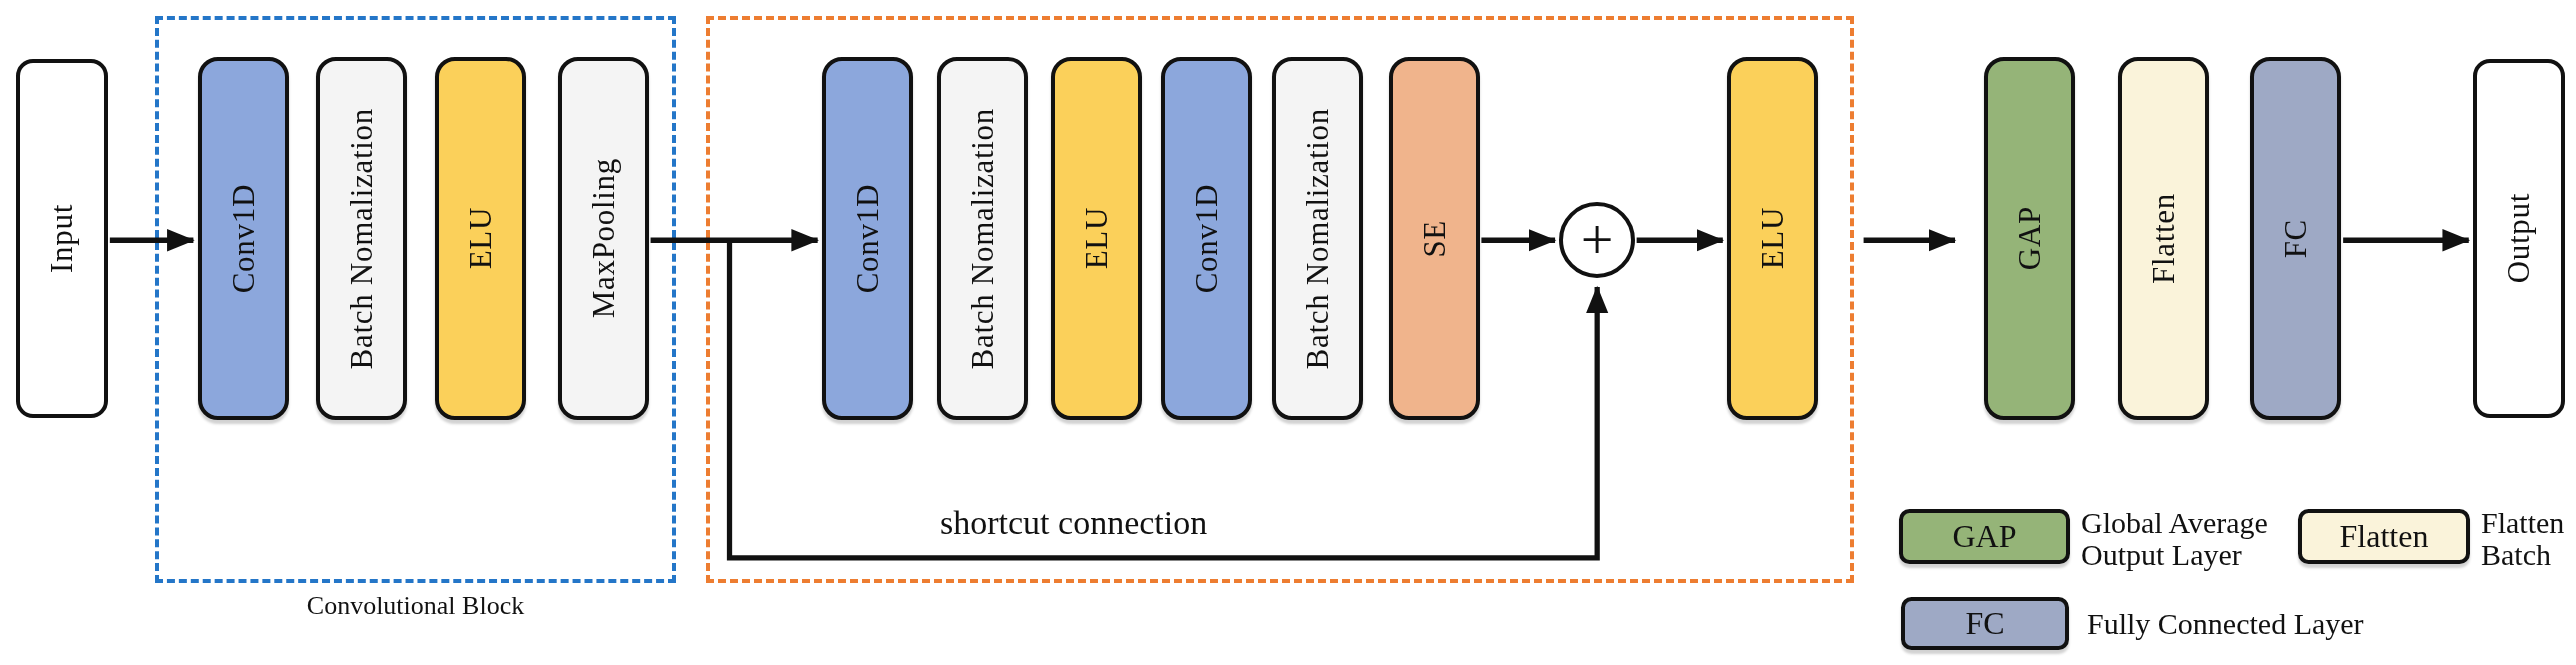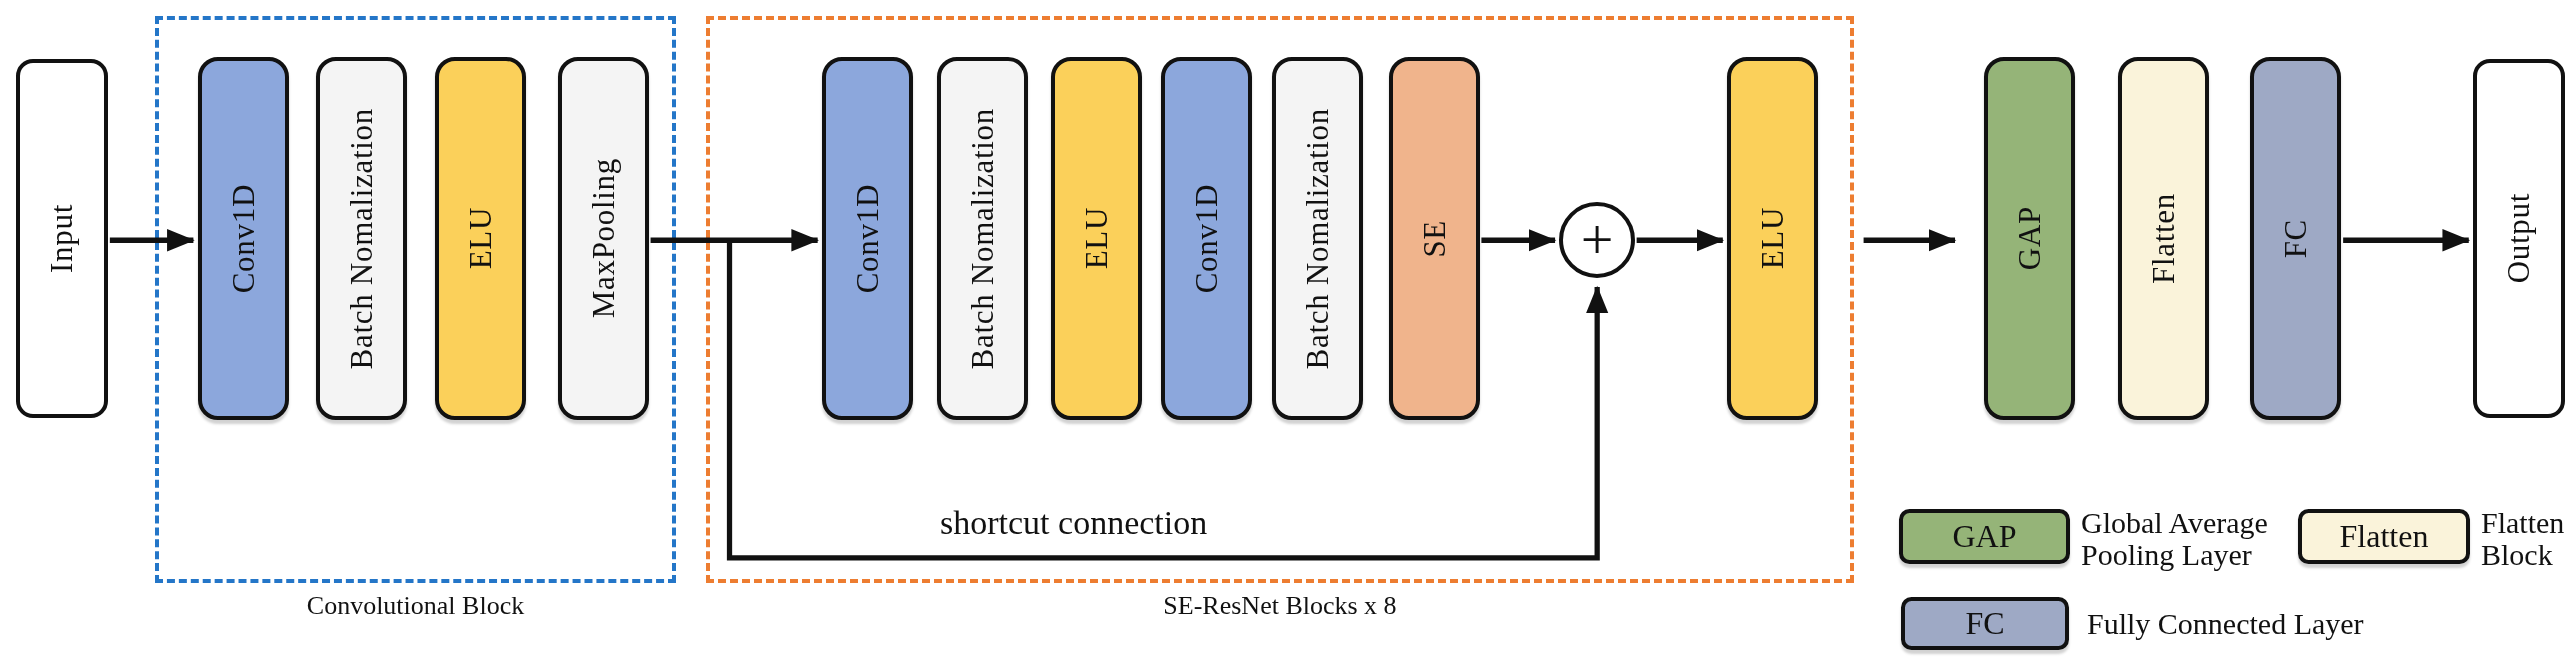--- a/index.html
+++ b/index.html
@@ -151,37 +151,36 @@
     <path d="M2833,365 L2972,365" stroke="#111" stroke-width="8" fill="none" marker-end="url(#ah)"></path>
     <path d="M3562,365 L3753,365" stroke="#111" stroke-width="8" fill="none" marker-end="url(#ah)"></path>
     <path d="M1109,365 L1109,848 L2428,848 L2428,436" stroke="#111" stroke-width="8" fill="none" marker-end="url(#ah)"></path>
   </svg>
 
   <div class="plus-node">
     <span>+</span>
   </div>
 
   <div class="caption" style="left:155px;top:591px;width:521px;">Convolutional Block</div>
-  <div class="caption" style="left:706px;top:591px;width:1148px;">SE-ResNet Blocks x 8</div>
   <div class="shortcut-label">shortcut connection</div>
 
   <div class="legend-key" style="left: 1899px; top: 509px; width: 171px; height: 55px; background: rgb(149, 180, 120);">
     <span>GAP</span>
   </div>
   <div class="legend-desc" style="left:2081px;top:507px;">
     <div>Global Average</div>
-    <div>Pooling Layer</div>
+    <div>Output Layer</div>
   </div>
 
   <div class="legend-key" style="left: 2298px; top: 509px; width: 172px; height: 55px; background: rgb(250, 243, 218);">
     <span>Flatten</span>
   </div>
   <div class="legend-desc" style="left:2481px;top:507px;">
     <div>Flatten</div>
-    <div>Block</div>
+    <div>Batch</div>
   </div>
 
   <div class="legend-key" style="left: 1901px; top: 597px; width: 168px; height: 53px; background: rgb(158, 169, 197);">
     <span>FC</span>
   </div>
   <div class="legend-desc center-v" style="left:2087px;top:597px;height:53px;">
     <div>Fully Connected Layer</div>
   </div>
 
 </div>

